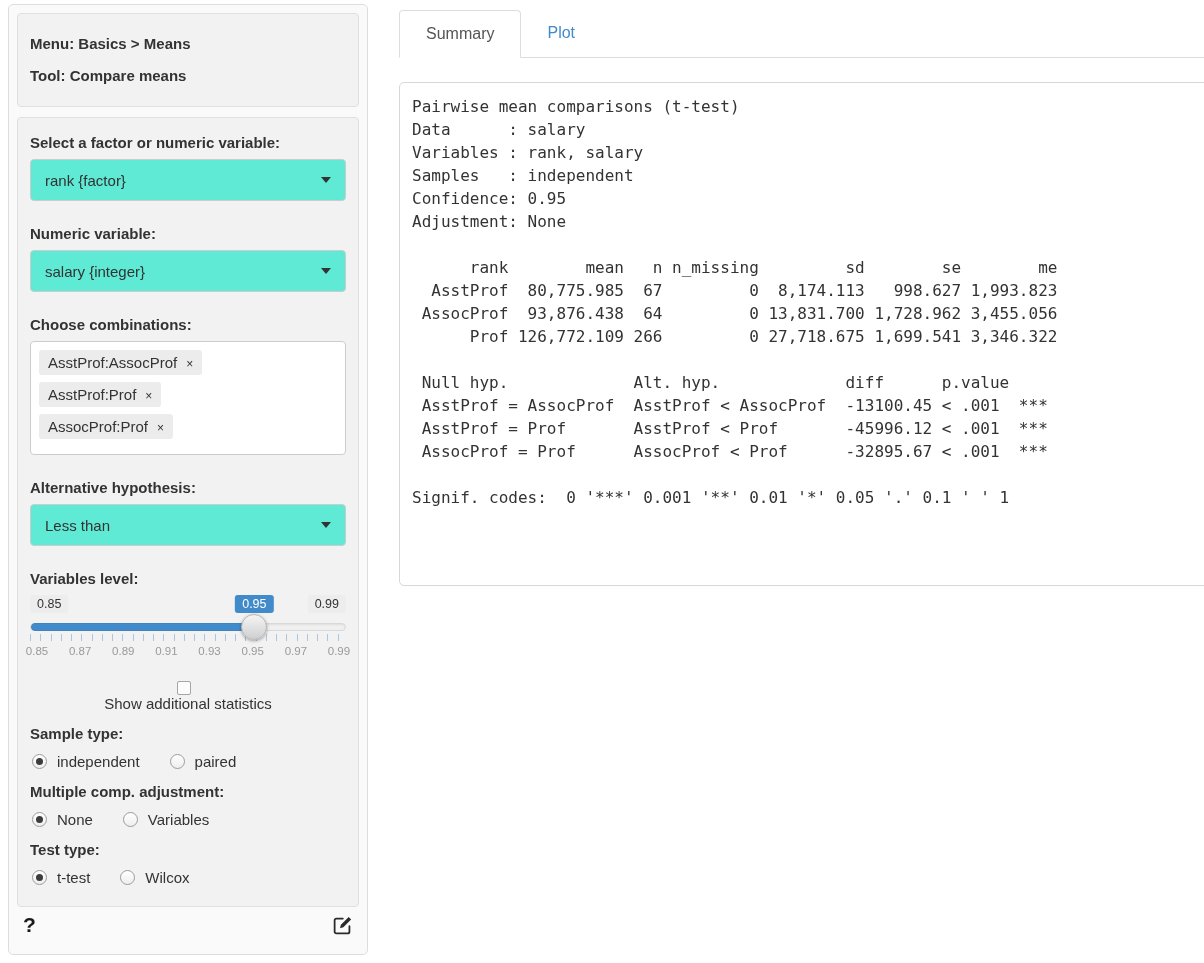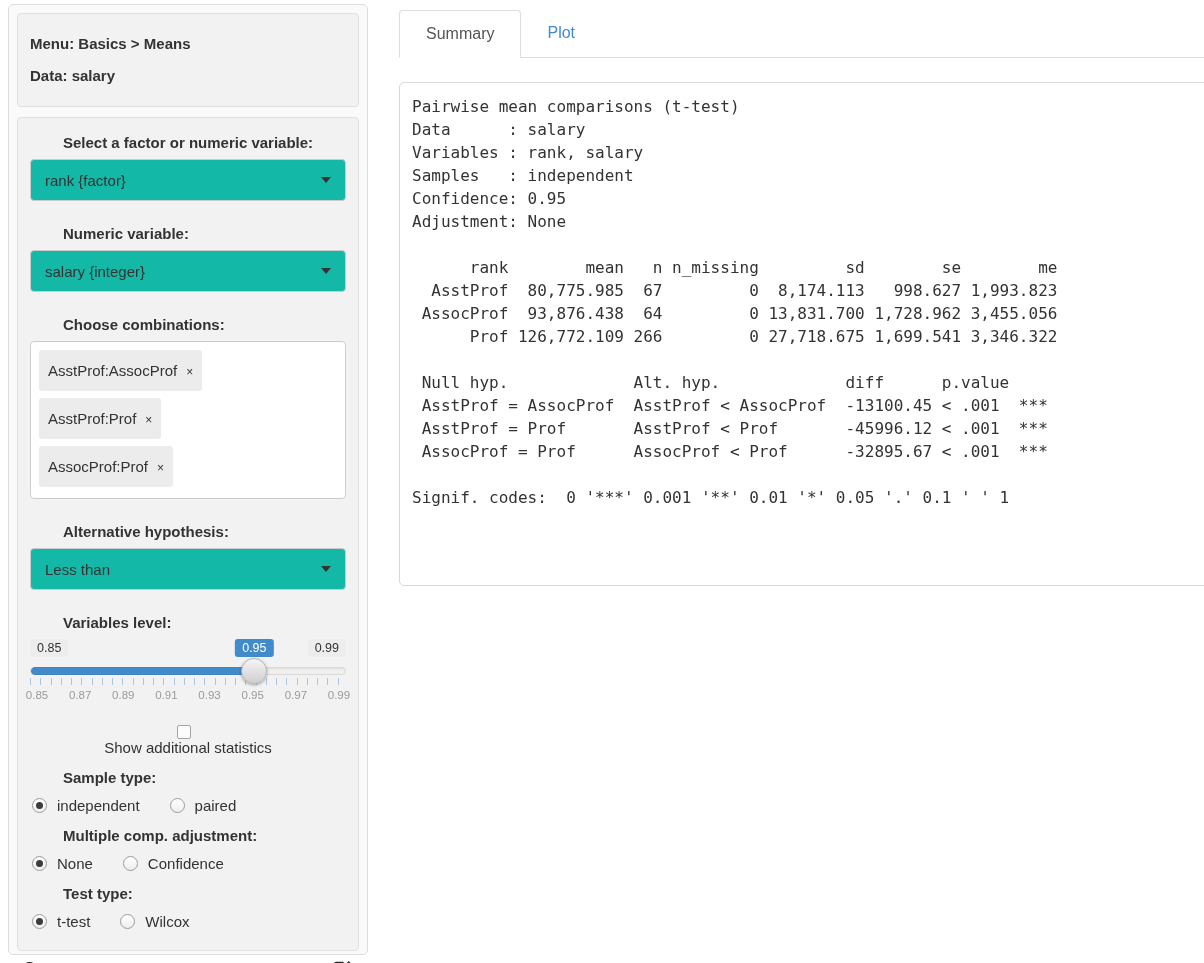--- a/index.html
+++ b/index.html
@@ -7,30 +7,30 @@
     font-family:"Liberation Sans", sans-serif; color:#333; }
   body { position:relative; overflow:hidden; }
 
   
   .sidebar { position:absolute; left:8px; top:4px; width:360px; height:951px;
     background:#fafafa; border:1px solid #ddd; border-radius:5px; padding:8px; }
   .well { background:#f2f2f2; border:1px solid #e0e0e0; border-radius:4px;
     padding:14px 12px; }
   .well-header { margin-bottom:10px; }
   .well-header div { font-weight:bold; font-size:15px; line-height:32px; color:#333; }
-  .ctl-label { font-weight:bold; font-size:15px; color:#333; margin-top:24px;margin-left:33px; }
+  .ctl-label { font-weight:bold; font-size:15px; color:#333; margin-top:24px; }
   .ctl-label:first-child { margin-top:2px; }
-  .select-box { margin-top:8px; height:42px; background:#14b8a6; border:1px solid #ccc;
+  .select-box { margin-top:8px; height:42px; background:#5eead4; border:1px solid #ccc;
     border-radius:4px; display:flex; align-items:center; justify-content:space-between;
     padding:0 14px; font-size:15px; color:#333; cursor:pointer; }
   .caret { width:0; height:0; border-left:5px solid transparent;
     border-right:5px solid transparent; border-top:6px solid #333; }
   .combo-box { margin-top:8px; background:#fff; border:1px solid #ccc; border-radius:4px;
     padding:8px 8px 4px 8px; min-height:114px; }
-  .tag { display:table; background:#ececec; border-radius:3px; padding:12px 9px;
+  .tag { display:table; background:#ececec; border-radius:3px; padding:4px 9px;
     margin-bottom:7px; font-size:15px; color:#333; }
   .tag .x { font-size:12px; color:#333; margin-left:9px; cursor:pointer; }
 
   
   .slider { margin-top:8px; position:relative; height:66px; }
   .sl-chips { position:relative; height:22px; font-size:12.5px; }
   .sl-min,.sl-max,.sl-val { position:absolute; top:0; padding:2px 7px; border-radius:3px;
     background:#ededed; color:#333; }
   .sl-min { left:0; } .sl-max { right:0; }
   .sl-val { background:var(--accent,#428bca); color:#fff; transform:translateX(-50%); }
@@ -78,21 +78,21 @@
   .out-panel pre { font-family:"DejaVu Sans Mono", monospace; font-size:16px;
     line-height:23px; color:#333; white-space:pre; }
 </style>
 </head>
 <body>
 
 <div class="sidebar">
 
   <div class="well well-header">
     <div>Menu: Basics &gt; Means</div>
-    <div>Data: salary</div>
+    <div>Tool: Compare means</div>
   </div>
 
   <div class="well" style="margin-top:8px; padding-bottom:20px;">
 
     <div class="ctl-label">Select a factor or numeric variable:</div>
     <div class="select-box">
       <span>rank {factor}</span>
       <span class="caret"></span>
     </div>
 
@@ -162,21 +162,21 @@
         <span>paired</span>
       </span>
     </div>
 
     <div class="ctl-label group-label">Multiple comp. adjustment:</div>
     <div class="radio-row">
       <span class="radio sel"></span>
       <span>None</span>
       <span class="radio-opt2">
         <span class="radio"></span>
-        <span>Confidence</span>
+        <span>Variables</span>
       </span>
     </div>
 
     <div class="ctl-label group-label">Test type:</div>
     <div class="radio-row">
       <span class="radio sel"></span>
       <span>t-test</span>
       <span class="radio-opt2">
         <span class="radio"></span>
         <span>Wilcox</span>

